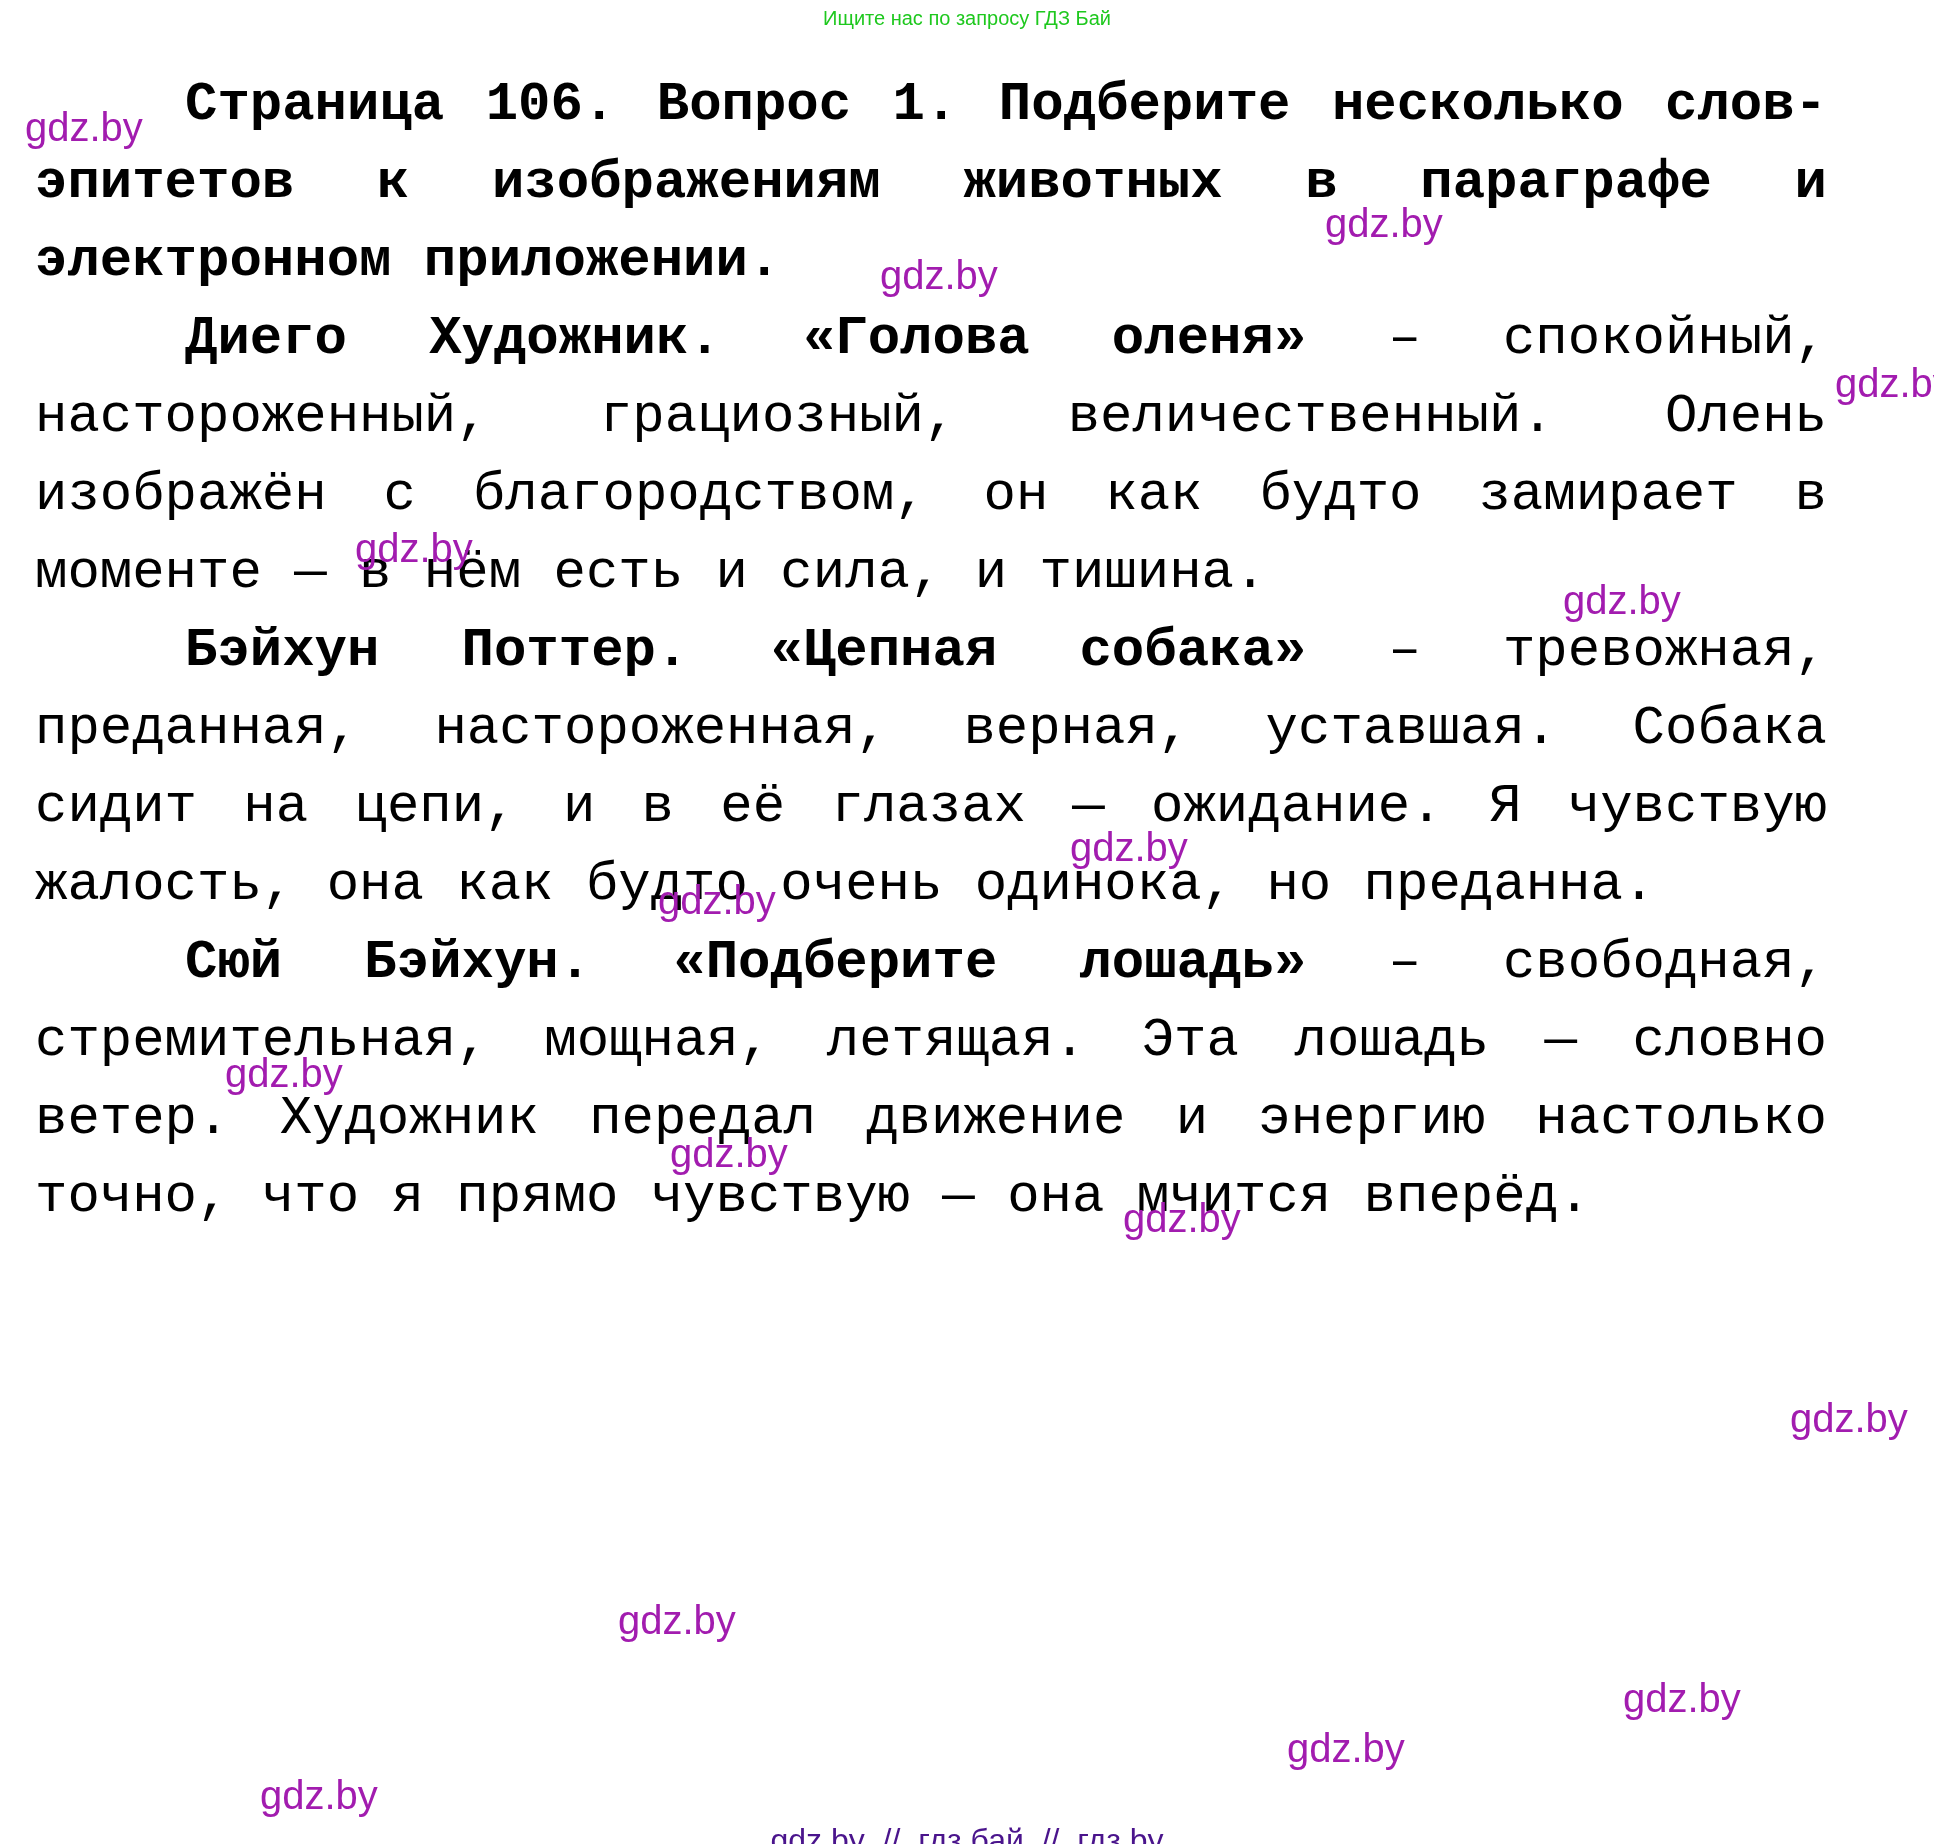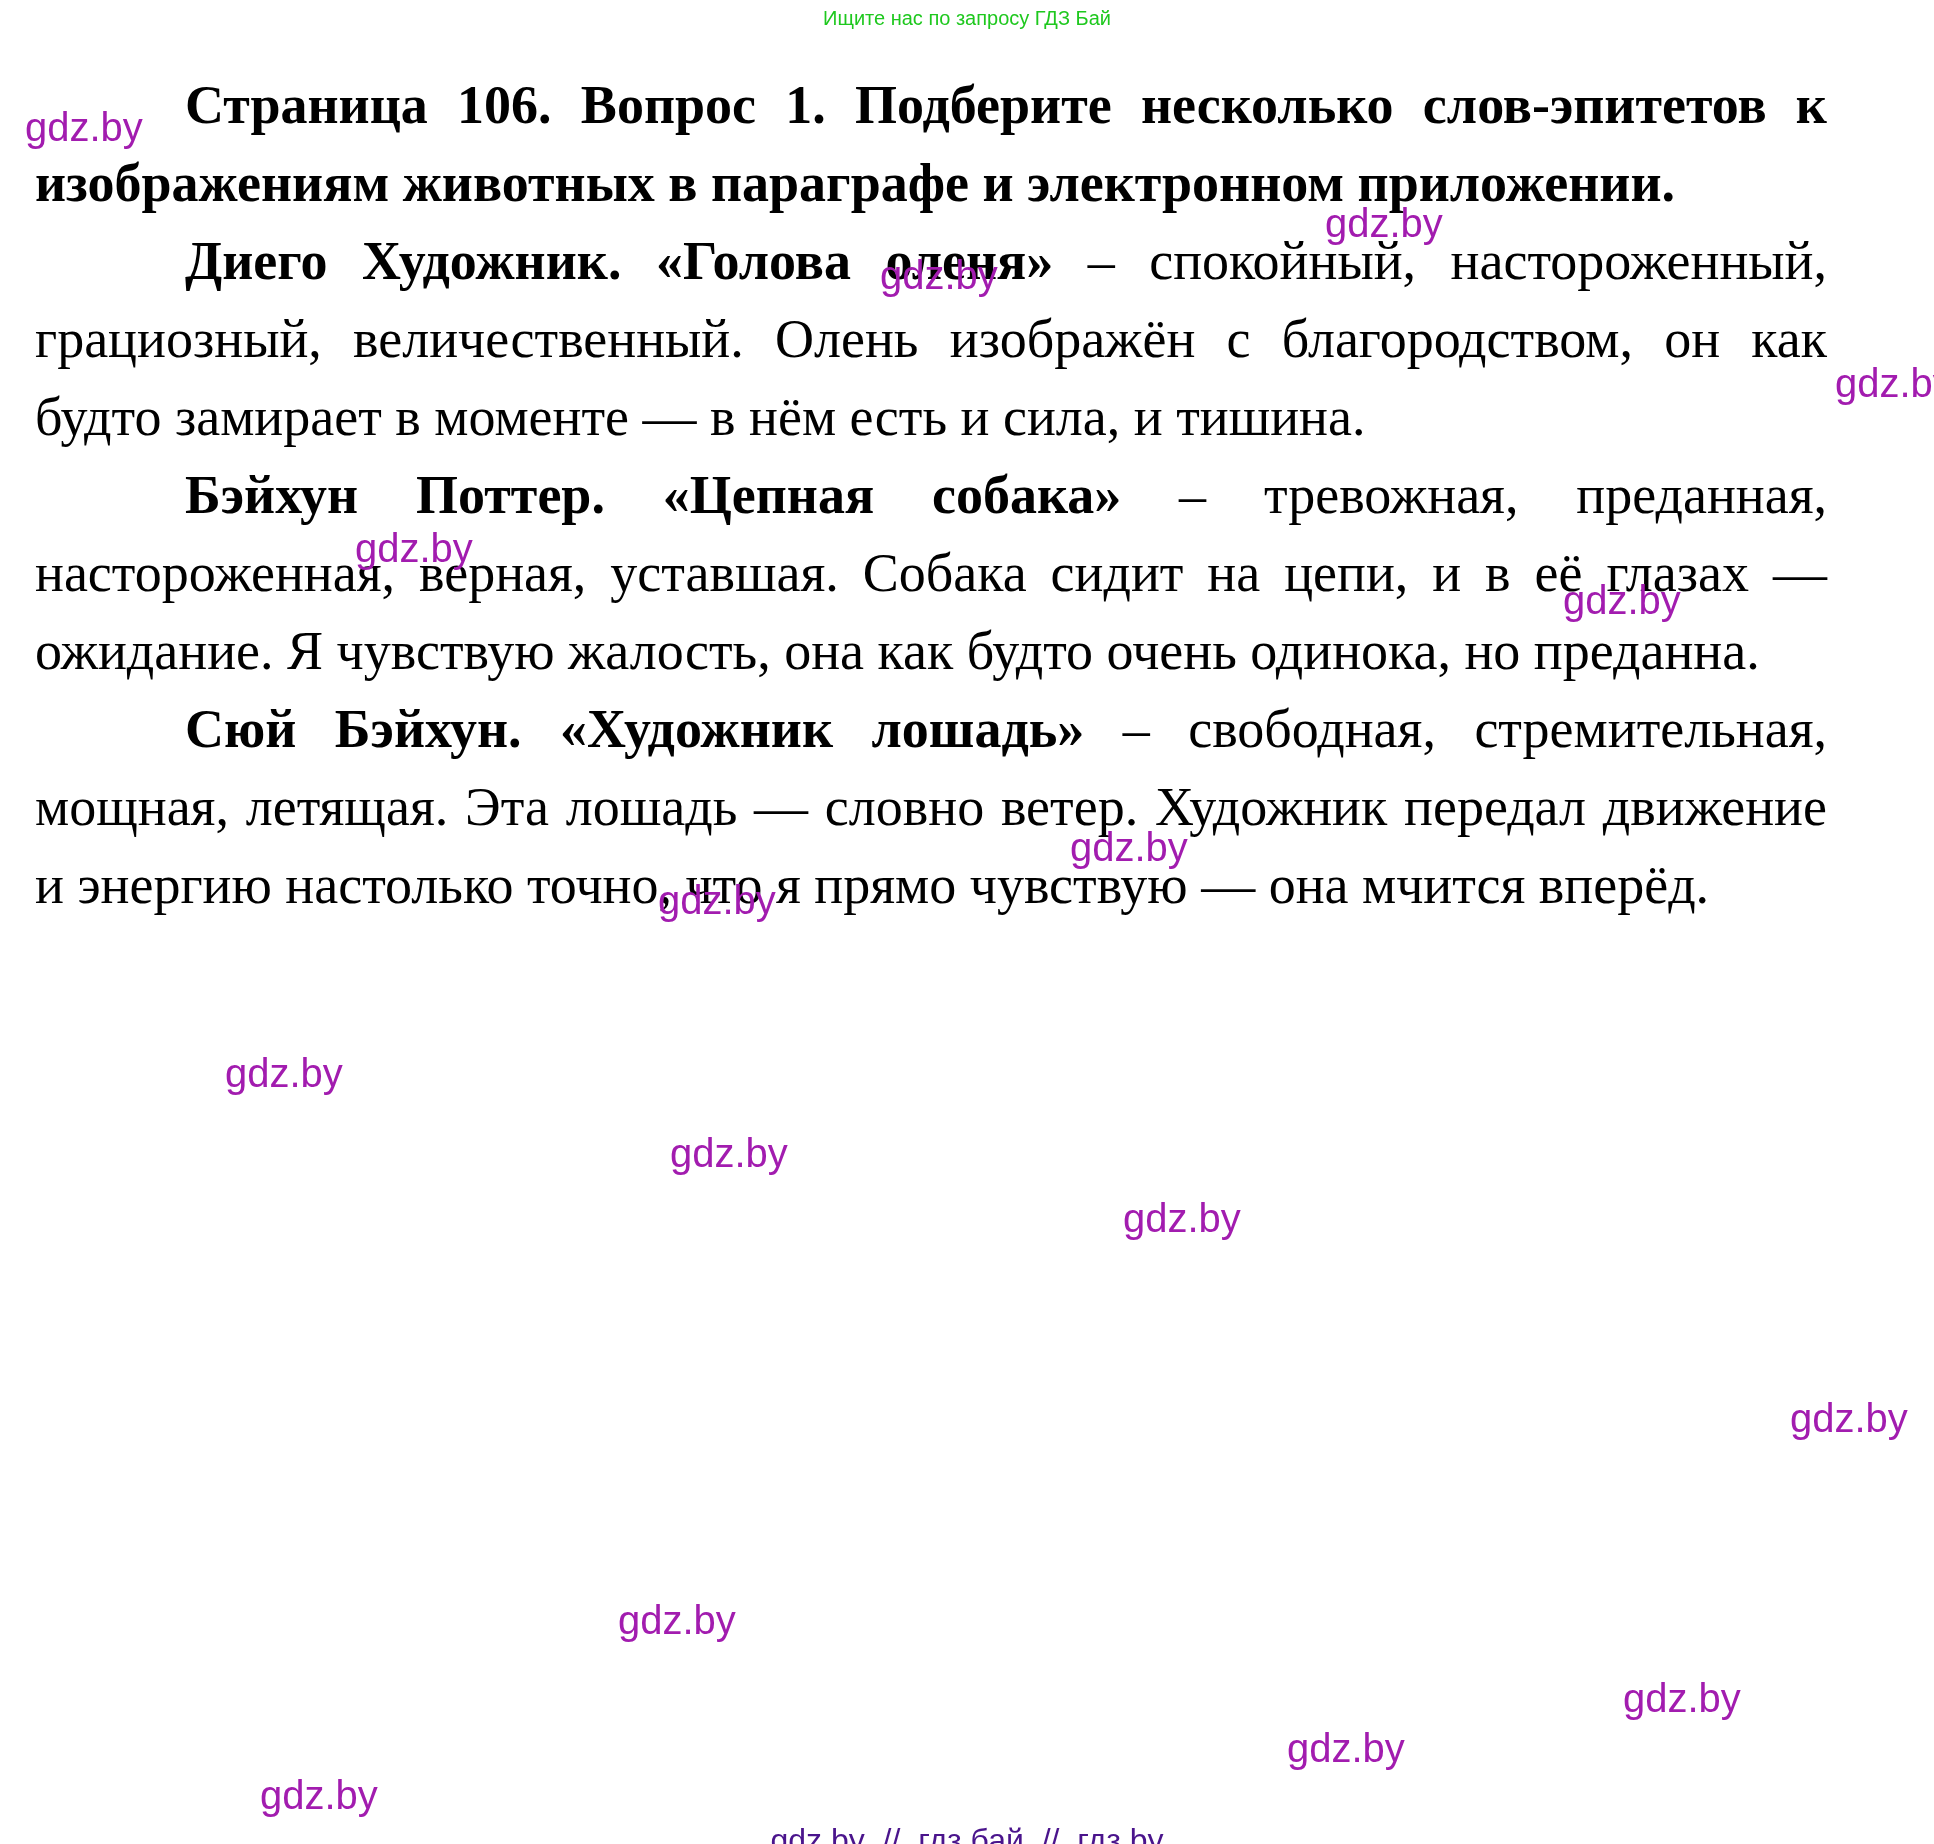--- a/index.html
+++ b/index.html
@@ -10,21 +10,21 @@
     font-family: "Liberation Sans", sans-serif; font-size: 20px; color: #1ec81e;
     line-height: 36px;
   }
   .bottom-banner {
     position: absolute; left: 0; width: 1934px; top: 1822px; text-align: center;
     font-family: "Liberation Sans", sans-serif; font-size: 32px; color: #4a148c;
     line-height: 36px; white-space: pre;
   }
   .text-block {
     position: absolute; left: 35px; width: 1792px;
-    font-family: Liberation Serif, serif; font-size: 54px; line-height: 78px;
+    font-family: Liberation Mono, monospace; font-size: 54px; line-height: 78px;
     color: #000; text-align: justify; text-align-last: left;
   }
   .para { margin: 0; text-indent: 150px; }
   .bold { font-weight: bold; }
   .watermark {
     position: absolute; font-family: "Liberation Sans", sans-serif;
     font-size: 40px; color: #a21caf; line-height: 30px;
   }
 </style>
 </head>
@@ -34,21 +34,21 @@
 
   <div class="top-banner">Ищите нас по запросу ГДЗ Бай</div>
 
   <div class="text-block" style="top:66px;">
     <p class="para bold">Страница 106. Вопрос 1. Подберите несколько слов-эпитетов к изображениям животных в параграфе и электронном приложении.</p>
 
     <p class="para"><span class="bold">Диего Художник. «Голова оленя»</span><span> – спокойный, настороженный, грациозный, величественный. Олень изображён с благородством, он как будто замирает в моменте — в нём есть и сила, и тишина.</span></p>
 
     <p class="para"><span class="bold">Бэйхун Поттер. «Цепная собака»</span><span> – тревожная, преданная, настороженная, верная, уставшая. Собака сидит на цепи, и в её глазах — ожидание. Я чувствую жалость, она как будто очень одинока, но преданна.</span></p>
 
-    <p class="para"><span class="bold">Сюй Бэйхун. «Художник лошадь»</span><span> – свободная, стремительная, мощная, летящая. Эта лошадь — словно ветер. Художник передал движение и энергию настолько точно, что я прямо чувствую — она мчится вперёд.</span></p>
+    <p class="para"><span class="bold">Сюй Бэйхун. «Подберите лошадь»</span><span> – свободная, стремительная, мощная, летящая. Эта лошадь — словно ветер. Художник передал движение и энергию настолько точно, что я прямо чувствую — она мчится вперёд.</span></p>
 
 
   </div>
 
   <div id="watermarks">
       <div class="watermark" style="left: 25px; top: 112px;">gdz.by</div>
       <div class="watermark" style="left: 1325px; top: 208px;">gdz.by</div>
       <div class="watermark" style="left: 880px; top: 260px;">gdz.by</div>
       <div class="watermark" style="left: 1835px; top: 368px;">gdz.by</div>
       <div class="watermark" style="left: 355px; top: 533px;">gdz.by</div>

